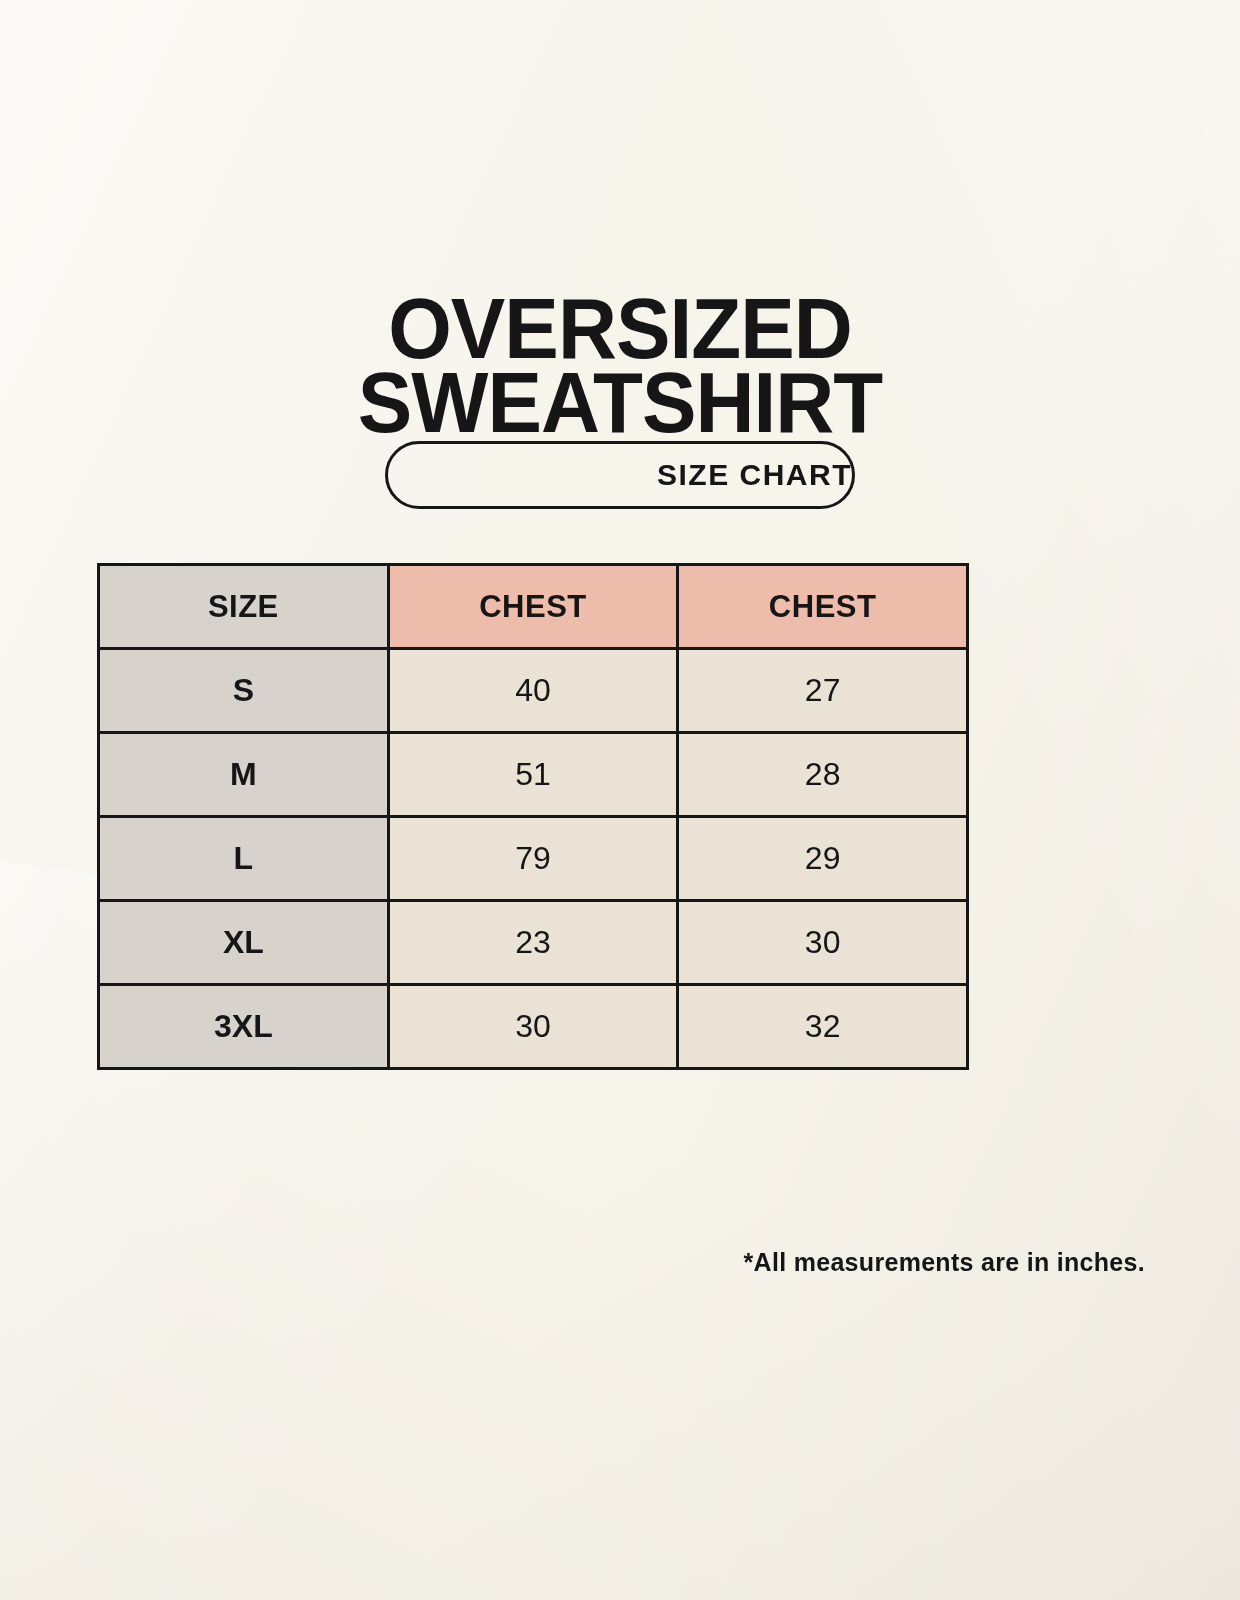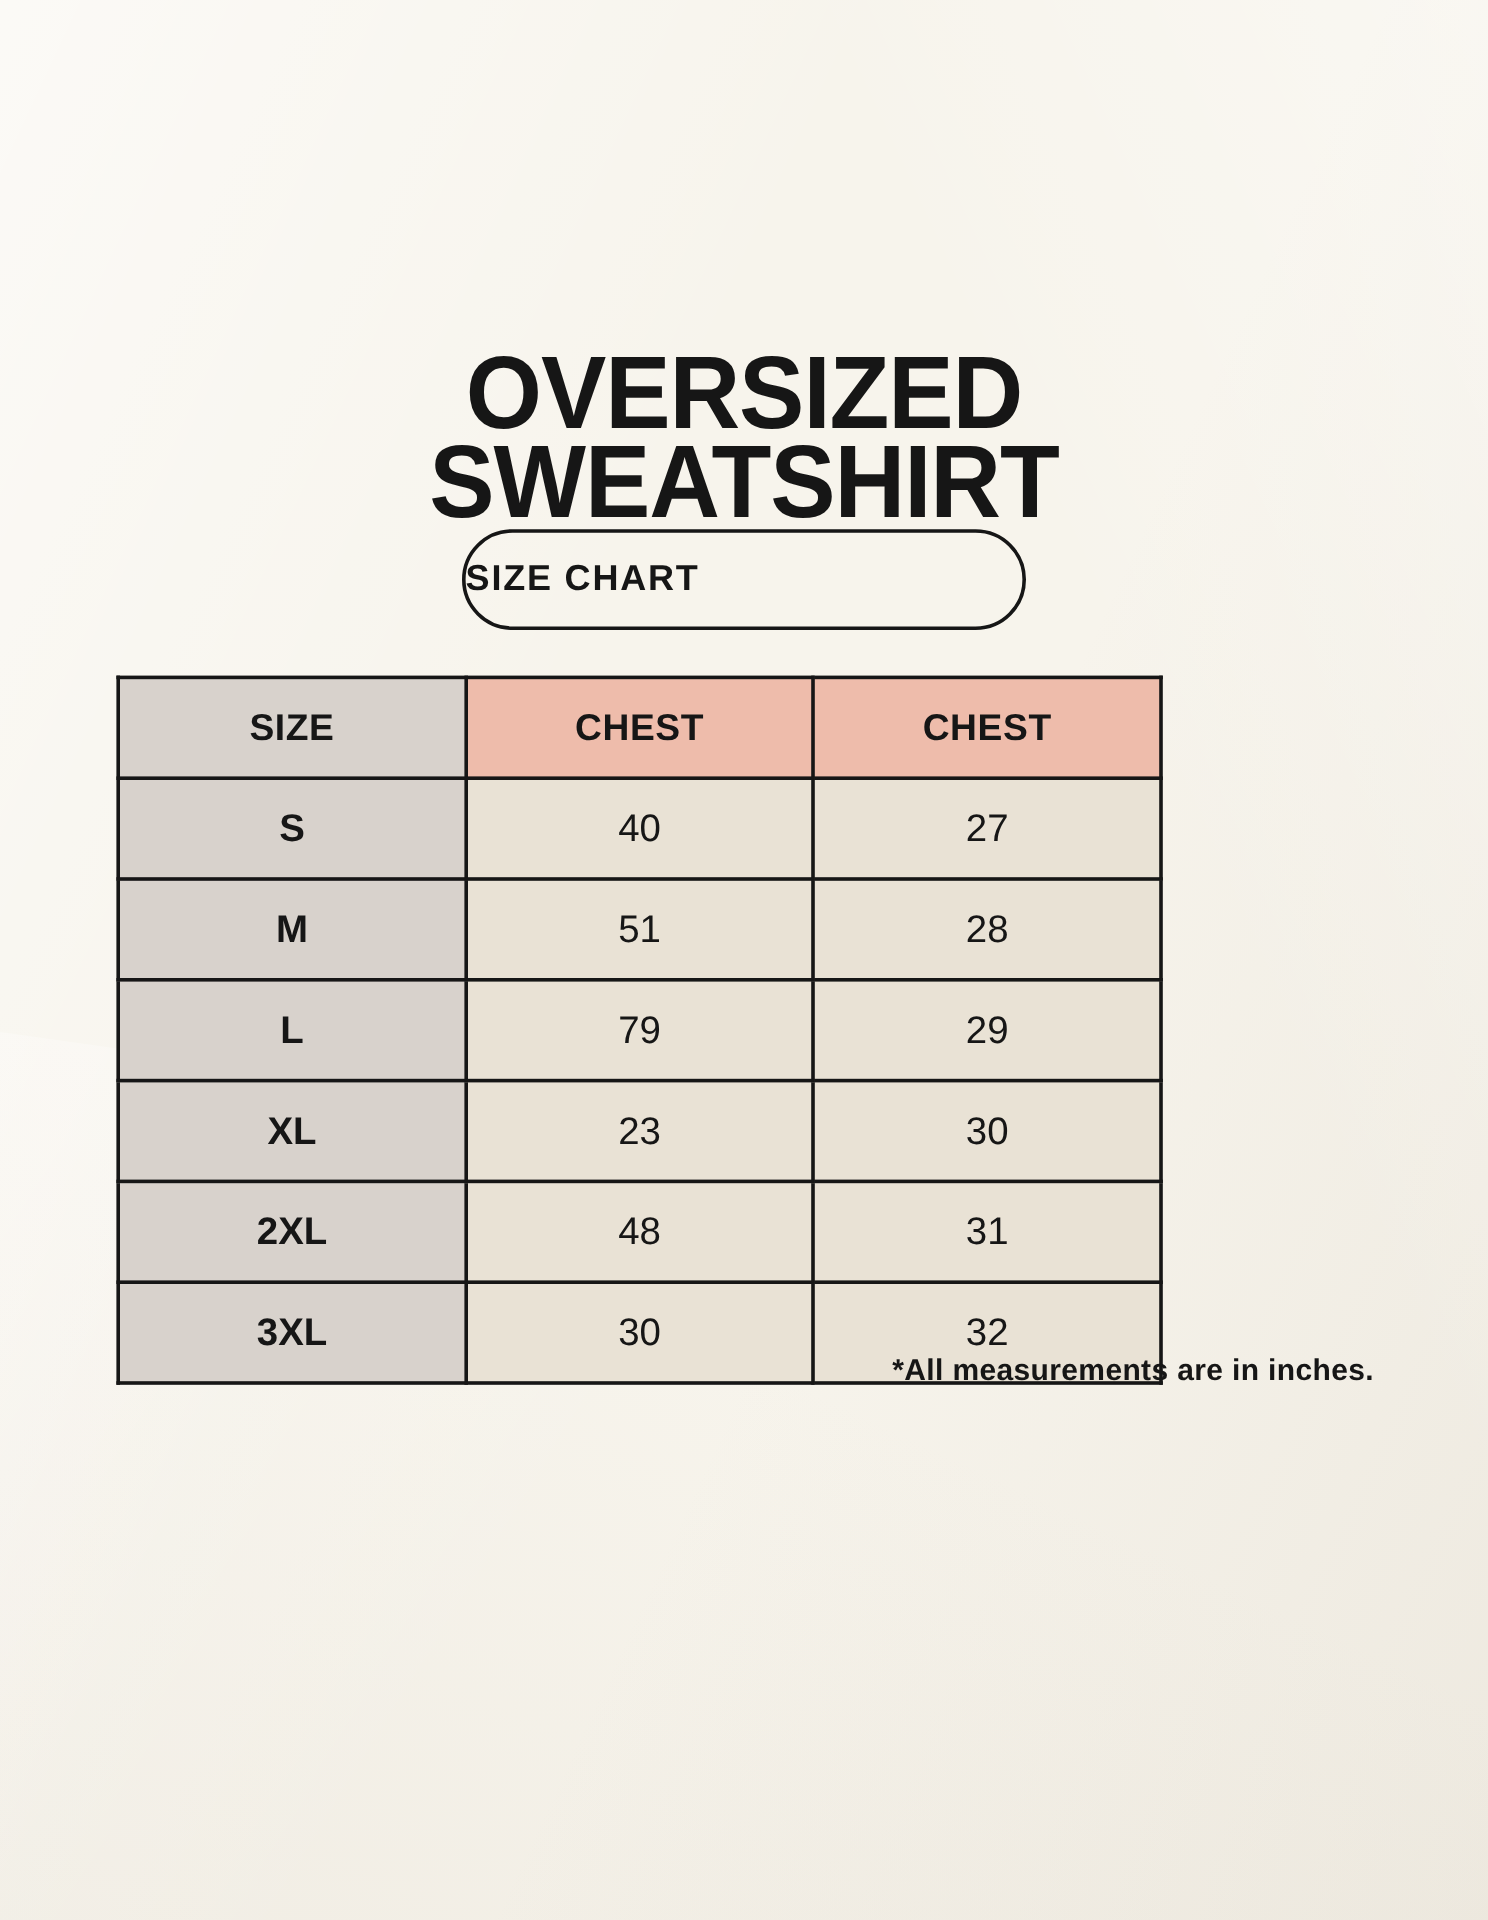--- a/index.html
+++ b/index.html
@@ -30,23 +30,23 @@
   .title{
     position:absolute;left:0;right:0;top:233px;
     text-align:center;
     font-size:86px;font-weight:bold;line-height:0.87;
     letter-spacing:-1px;
     transform:scaleX(0.95);transform-origin:50% 50%;
   }
   .title span{display:block;}
   .badge{
     position:absolute;left:50%;top:441px;transform:translateX(-50%);
-    width:470px;height:84px;box-sizing:border-box;
+    width:470px;height:68px;box-sizing:border-box;
     border:3px solid var(--border);border-radius:44px;
-    display:flex;align-items:center;justify-content:flex-start;
+    display:flex;align-items:center;justify-content:flex-end;
     background:transparent;cursor:pointer;
   }
   .badge .badge-label{
     font-size:30px;font-weight:bold;letter-spacing:1.5px;
   }
   table.size-table{
     position:absolute;left:97px;top:563px;width:872px;
     border-collapse:collapse;table-layout:fixed;
     border:3px solid var(--border);
   }
@@ -56,21 +56,21 @@
     height:81px;padding:0;
   }
   .size-table th{
     font-size:31px;font-weight:bold;letter-spacing:0.5px;
     background:var(--header-pink);
   }
   .size-table th.col-size{background:var(--size-col);}
   .size-table td{font-size:32px;background:var(--cell-cream);}
   .size-table td.size-cell{font-weight:bold;background:var(--size-col);}
   .footnote{
-    position:absolute;right:95px;top:1128px;
+    position:absolute;right:95px;top:1248px;
     font-size:25px;font-weight:bold;letter-spacing:0.3px;
     text-align:right;
   }
 </style>
 </head>
 <body>
 
 <div class="soft-band"></div>
 
 <h1 class="title">
@@ -108,25 +108,20 @@
     <td class="chest-cell">79</td>
     <td class="length-cell">29</td>
   </tr>
 
   <tr>
     <td class="size-cell">XL</td>
     <td class="chest-cell">23</td>
     <td class="length-cell">30</td>
   </tr>
 
-  <tr>
-    <td class="size-cell">2XL</td>
-    <td class="chest-cell">48</td>
-    <td class="length-cell">31</td>
-  </tr>
 
   <tr>
     <td class="size-cell">3XL</td>
     <td class="chest-cell">30</td>
     <td class="length-cell">32</td>
   </tr>
 </tbody>
 </table>
 
 <div class="footnote">*All measurements are in inches.</div>

